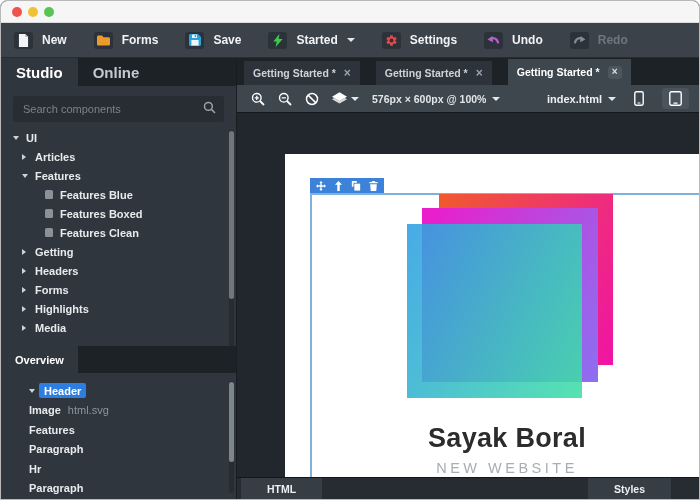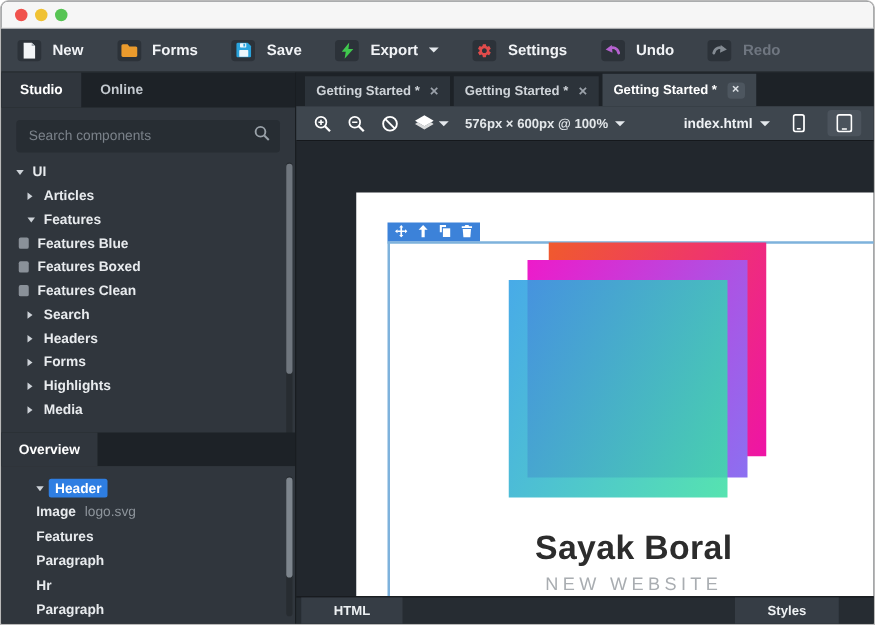--- a/index.html
+++ b/index.html
@@ -21,30 +21,30 @@
           align-items:center; justify-content:center; flex:none; }
   .tlbl { font-size:12px; font-weight:bold; color:#f1f3f6; }
   .tbtn.disabled .tlbl { color:#6f7680; }
   .dd { width:0; height:0; border-left:4px solid transparent; border-right:4px solid transparent;
         border-top:4px solid #e4e8ec; }
 
   
   .sidebar { position:absolute; top:57px; left:0; width:235px; bottom:0; background:#30363d; }
   .strip { background:#1d2227; display:flex; align-items:stretch; }
   .side-tabs { position:absolute; top:0; left:0; right:0; height:28px; }
-  .stab { padding:0 15px; display:flex; align-items:center; font-size:11px; font-weight:bold; color:#c3c9cf; }
+  .stab { padding:0 15px; display:flex; align-items:center; font-size:15px; font-weight:bold; color:#c3c9cf; }
   .stab.active { background:#30363d; color:#fff; }
   .comp-panel { position:absolute; top:28px; left:0; right:0; height:289px; }
   .searchbox { position:relative; margin:10px 12px 6px; height:26px; background:#272d33;
                border-radius:3px; display:flex; align-items:center; padding-right:8px; }
   .searchbox input { flex:1; background:transparent; border:none; outline:none; color:#cfd4d9;
                      font-size:11px; padding:0 10px; font-family:inherit; min-width:0; }
   .searchbox input::placeholder { color:#7b828a; }
   .trow { height:19px; display:flex; align-items:center; font-size:11px; font-weight:bold; color:#e8ebee; }
-  .lv0{padding-left:12px}.lv1{padding-left:21px}.lv2{padding-left:14px}
+  .lv0{padding-left:12px}.lv1{padding-left:21px}.lv2{padding-left:44px}
   .car { width:13px; display:flex; align-items:center; flex:none; }
   .car-down { width:0;height:0;border-left:3.5px solid transparent;border-right:3.5px solid transparent;
               border-top:4.5px solid #cdd2d8; }
   .car-right { width:0;height:0;border-top:3.5px solid transparent;border-bottom:3.5px solid transparent;
                border-left:4.5px solid #cdd2d8; }
   .leaf-ic { width:8px; height:9px; background:#8a9199; border-radius:1.5px; margin-right:7px; flex:none; }
   .sbar { position:absolute; right:2px; width:5px; border-radius:2.5px; }
   .comp-track { top:44px; bottom:6px; background:#272c31; }
   .comp-thumb { top:45px; height:168px; background:#6f767e; }
   .ov-tabs { position:absolute; top:288px; left:0; right:0; height:27px; }
@@ -56,21 +56,21 @@
   .ocar { width:10px; display:flex; align-items:center; flex:none; }
   .sel { background:#2e7ee2; color:#fff; padding:1.5px 5px; border-radius:2px; }
   .detail { color:#8d949b; font-weight:normal; margin-left:7px; }
   .ov-track { top:8px; bottom:6px; background:#272c31; }
   .ov-thumb { top:9px; height:80px; background:#7d858d; }
 
   
   .editor { position:absolute; top:57px; left:235px; right:0; bottom:0; background:#22272d;
             border-left:1px solid #191d21; }
   .doc-tabs { position:absolute; top:0; left:0; right:0; height:27px; background:#1d2227;
-              display:flex; align-items:flex-end; padding-left:7px; gap:3px;text-align:center; }
+              display:flex; align-items:flex-end; padding-left:7px; gap:16px;text-align:center; }
   .dtab { height:24px; display:flex; align-items:center; gap:8px; padding:0 9px; background:#2c333a;
           font-size:10.5px; font-weight:bold; color:#ced3d8; white-space:nowrap; }
   .dtab.active { height:26px; background:#3e464e; color:#fff; }
   .x { font-size:12px; color:#9aa1a9; line-height:1; }
   .dtab.active .x { background:#4d565f; width:14px; height:13px; border-radius:3px; display:flex;
                     align-items:center; justify-content:center; color:#dde1e5; font-size:10px; }
   .canvas-toolbar { position:absolute; top:27px; left:0; right:0; height:28px; background:#3e464e;
                     border-bottom:1px solid #15181c; display:flex; align-items:center;
                     padding:0 8px 0 14px; gap:13px; }
   .cicon { display:flex; align-items:center; }
@@ -143,21 +143,21 @@
           </svg>
       </span>
       <span class="tlbl">Save</span>
     </div>
     <div class="tbtn">
       <span class="ibox">
         <svg width="10" height="13" viewBox="0 0 10 14">
             <path d="M6.5 0 0 8h3.5L2.5 14 10 5.5H5.8z" fill="#40c84e"></path>
           </svg>
       </span>
-      <span class="tlbl">Export</span>
+      <span class="tlbl">Started</span>
       <span class="dd"></span>
     </div>
     <div class="tbtn">
       <span class="ibox">
         <svg width="13" height="13" viewBox="0 0 24 24">
             <path fill="#e04b4b" fill-rule="evenodd" d="M19.14 12.94c.04-.3.06-.61.06-.94 0-.32-.02-.64-.07-.94l2.03-1.58c.18-.14.23-.41.12-.61l-1.92-3.32c-.12-.22-.37-.29-.59-.22l-2.39.96c-.5-.38-1.03-.7-1.62-.94L14.4 2.81c-.04-.24-.24-.41-.48-.41h-3.84c-.24 0-.43.17-.47.41L9.25 5.35c-.59.24-1.13.57-1.62.94l-2.39-.96c-.22-.08-.47 0-.59.22L2.74 8.87c-.12.21-.08.47.12.61l2.03 1.58c-.05.3-.09.63-.09.94s.02.64.07.94l-2.03 1.58c-.18.14-.23.41-.12.61l1.92 3.32c.12.22.37.29.59.22l2.39-.96c.5.38 1.03.7 1.62.94l.36 2.54c.05.24.24.41.48.41h3.84c.24 0 .44-.17.47-.41l.36-2.54c.59-.24 1.13-.56 1.62-.94l2.39.96c.22.08.47 0 .59-.22l1.92-3.32c.12-.22.07-.47-.12-.61l-2.01-1.58zM12 15.6c-1.98 0-3.6-1.62-3.6-3.6s1.62-3.6 3.6-3.6 3.6 1.62 3.6 3.6-1.62 3.6-3.6 3.6z"></path>
           </svg>
       </span>
       <span class="tlbl">Settings</span>
     </div>
@@ -229,21 +229,21 @@
             <span>Features Boxed</span>
           </div>
         <div class="trow lv2">
             <span class="leaf-ic"></span>
             <span>Features Clean</span>
           </div>
         <div class="trow lv1">
             <span class="car">
               <span class="car-right"></span>
             </span>
-            <span>Search</span>
+            <span>Getting</span>
           </div>
         <div class="trow lv1">
             <span class="car">
               <span class="car-right"></span>
             </span>
             <span>Headers</span>
           </div>
         <div class="trow lv1">
             <span class="car">
               <span class="car-right"></span>
@@ -274,21 +274,21 @@
     </div>
     <div class="ov-panel">
       <div class="orow olv0">
           <span class="ocar">
             <span class="car-down"></span>
           </span>
           <span class="sel">Header</span>
         </div>
       <div class="orow olv1">
           <span>Image</span>
-          <span class="detail">logo.svg</span>
+          <span class="detail">html.svg</span>
         </div>
       <div class="orow olv1">
           <span>Features</span>
         </div>
       <div class="orow olv1">
           <span>Paragraph</span>
         </div>
       <div class="orow olv0">
           <span>Hr</span>
         </div>

